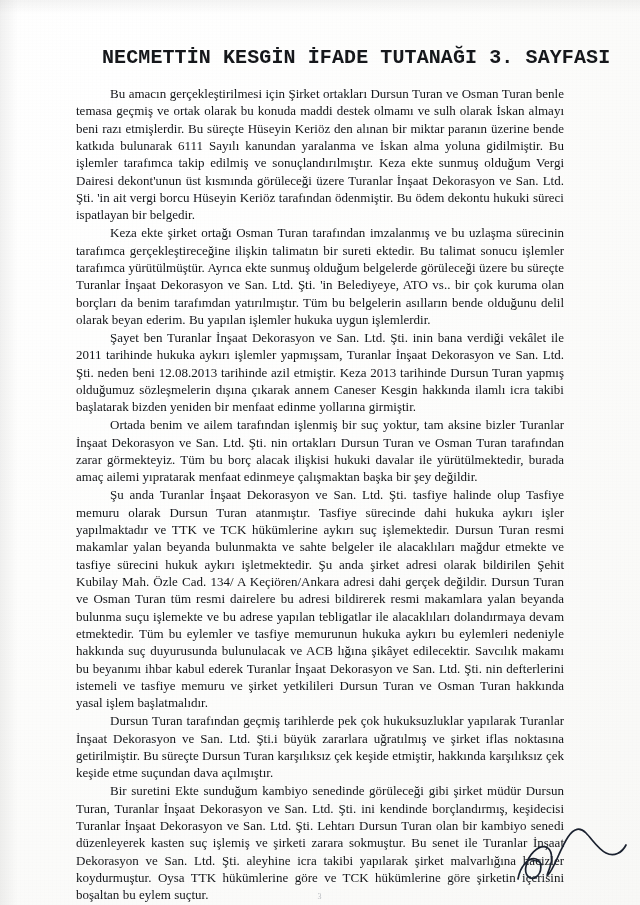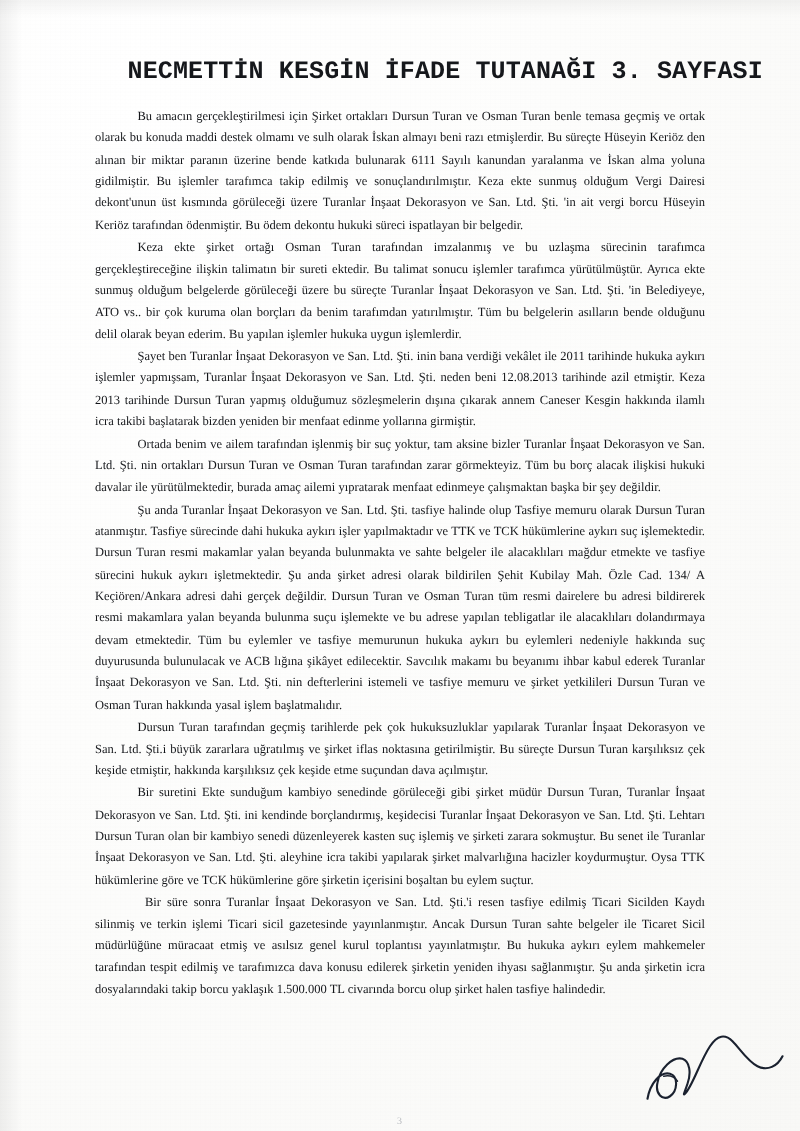--- a/index.html
+++ b/index.html
@@ -64,21 +64,21 @@
     font-size: 20px;
     letter-spacing: .1px;
     color: #16181c;
     margin: 0 0 16px 26px;
     white-space: nowrap;
     text-rendering: optimizeLegibility;
   }
 
   .para {
     margin: 0 0 0.6px 0;
-    font-size: 10px;
+    font-size: 13px;
     line-height: 17.35px;
     color: #14161a;
     text-align: justify;
     text-indent: 34px;
     text-justify: inter-word;
     word-spacing: .1px;
     hyphens: none;
   }
   .para.tight { text-indent: 40px; }
 

